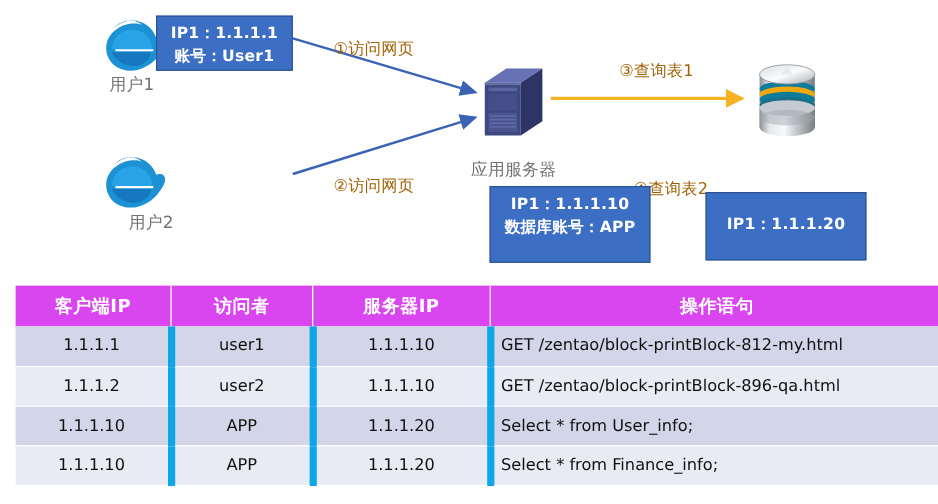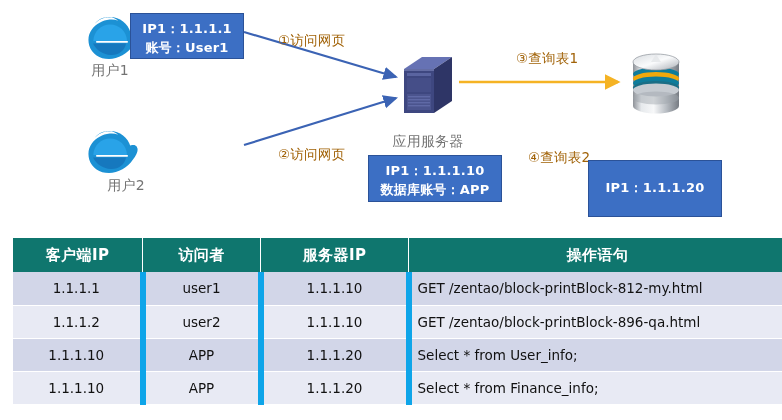--- a/index.html
+++ b/index.html
@@ -77,21 +77,21 @@
   
   #log-table {
     position: absolute;
     left: 13px;
     top: 238px;
     width: 762px;
     border-collapse: collapse;
     table-layout: fixed;
   }
   #log-table th {
-    background: #0f766e;
+    background: #d946ef;
     color: #ffffff;
     font-size: 15px;
     font-weight: bold;
     height: 32px;
     text-align: center;
     border-right: 1px solid #ffffff;
     letter-spacing: .4px;
   }
   #log-table th:last-child { border-right: none; }
   #log-table td {
@@ -190,21 +190,21 @@
       <g fill="#5F69A6">
         <rect x="12" y="43" width="22" height="1.4"></rect>
         <rect x="12" y="46" width="22" height="1.4"></rect>
         <rect x="12" y="49" width="22" height="1.4"></rect>
         <rect x="12" y="52" width="22" height="1.4"></rect>
       </g>
       <polygon points="8,16 38,16 38,18 8,18" fill="#8A93C8" opacity="0.5"></polygon>
     </svg>
   </div>
   <div class="abs node-caption" style="left:382px; top:123px; width:92px;margin-top:10px;">应用服务器</div>
-  <div class="abs info-box" style="left:368px; top:155px; width:134px; height:47px;">IP1：1.1.1.10
+  <div class="abs info-box" style="left:408px; top:155px; width:134px; height:64px;">IP1：1.1.1.10
 数据库账号：APP</div>
 
   <div class="abs" style="left:628px; top:50px; width:56px; height:68px;">
     <svg viewBox="0 0 56 68" width="56" height="68" xmlns="http://www.w3.org/2000/svg">
       <defs>
         <linearGradient id="dbMetal" x1="0" y1="0" x2="1" y2="0">
           <stop offset="0%" stop-color="#8E9298"></stop>
           <stop offset="18%" stop-color="#E6E9EC"></stop>
           <stop offset="45%" stop-color="#F7F8F9"></stop>
           <stop offset="72%" stop-color="#B9BEC4"></stop>

